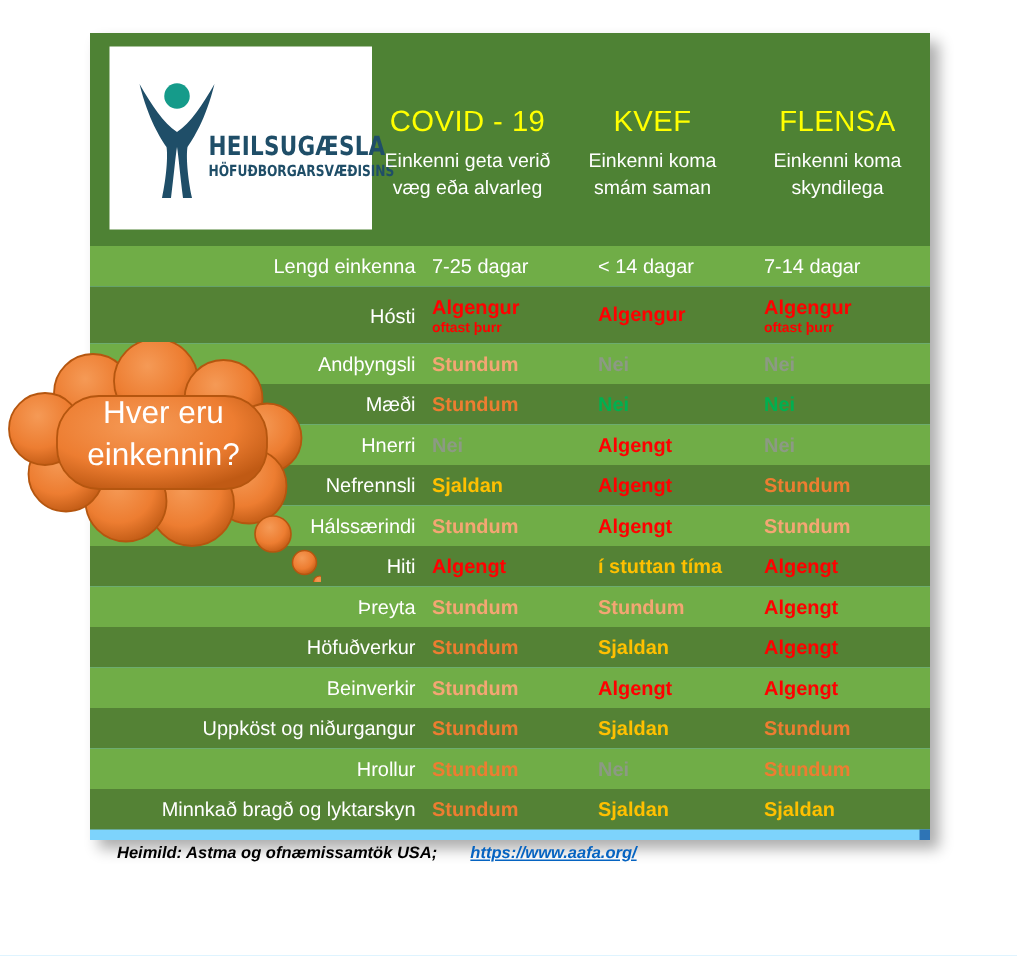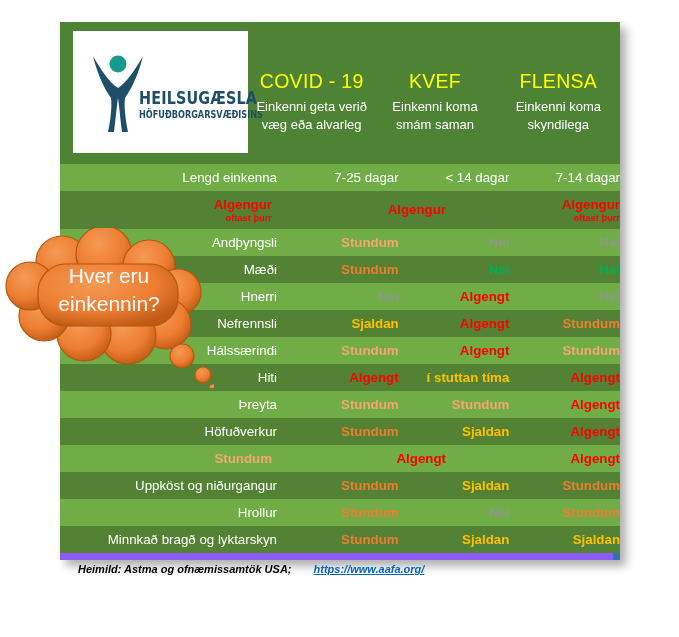--- a/index.html
+++ b/index.html
@@ -9,21 +9,21 @@
     font-family: "Liberation Sans", sans-serif;
     overflow: hidden;
   }
   #stage { position: relative; width: 679px; height: 637px; }
 
   
   .panel {
     position: absolute;
     left: 60px; top: 22px;
     width: 560px; height: 538px;
-    background: #8b5cf6;
+    background: #7dd3fc;
     box-shadow: 6px 6px 9px rgba(0,0,0,.32);
   }
   .resize-handle {
     position: absolute; right: 0px; bottom: 0px;
     width: 7px; height: 7px; background: #2E74B5;
   }
 
   
   .header {
     position: absolute; left: 0; top: 0;
@@ -99,21 +99,21 @@
     width: 190px;
     text-align: right;
     padding-right: 11px;
     color: #FFFFFF;
     font-size: 13.3px;
     font-weight: 400;
     white-space: nowrap;
   }
   .cell-val {
     flex: 1 1 0;
-    text-align: right;
+    text-align: left;
     font-size: 13.3px;
     line-height: 1.15;
   }
   .cell-val .main { display: block; }
   .cell-val .sub {
     display: block;
     font-size: 9.3px;
     font-weight: 700;
     margin-top: 1px;
   }
@@ -203,20 +203,21 @@
             <span class="main">7-25 dagar</span>
           </div>
           <div class="cell-val v-plain">
             <span class="main">&lt; 14 dagar</span>
           </div>
           <div class="cell-val v-plain">
             <span class="main">7-14 dagar</span>
           </div>
         </div>
         <div class="row dark tall">
+          <div class="cell-label">Hósti</div>
           <div class="cell-val v-red">
             <span class="main">Algengur</span>
             <span class="sub">oftast þurr</span>
           </div>
           <div class="cell-val v-red">
             <span class="main">Algengur</span>
           </div>
           <div class="cell-val v-red">
             <span class="main">Algengur</span>
             <span class="sub">oftast þurr</span>
@@ -312,20 +313,21 @@
             <span class="main">Stundum</span>
           </div>
           <div class="cell-val v-gold">
             <span class="main">Sjaldan</span>
           </div>
           <div class="cell-val v-red">
             <span class="main">Algengt</span>
           </div>
         </div>
         <div class="row light">
+          <div class="cell-label">Beinverkir</div>
           <div class="cell-val v-orange-soft">
             <span class="main">Stundum</span>
           </div>
           <div class="cell-val v-red">
             <span class="main">Algengt</span>
           </div>
           <div class="cell-val v-red">
             <span class="main">Algengt</span>
           </div>
         </div>

